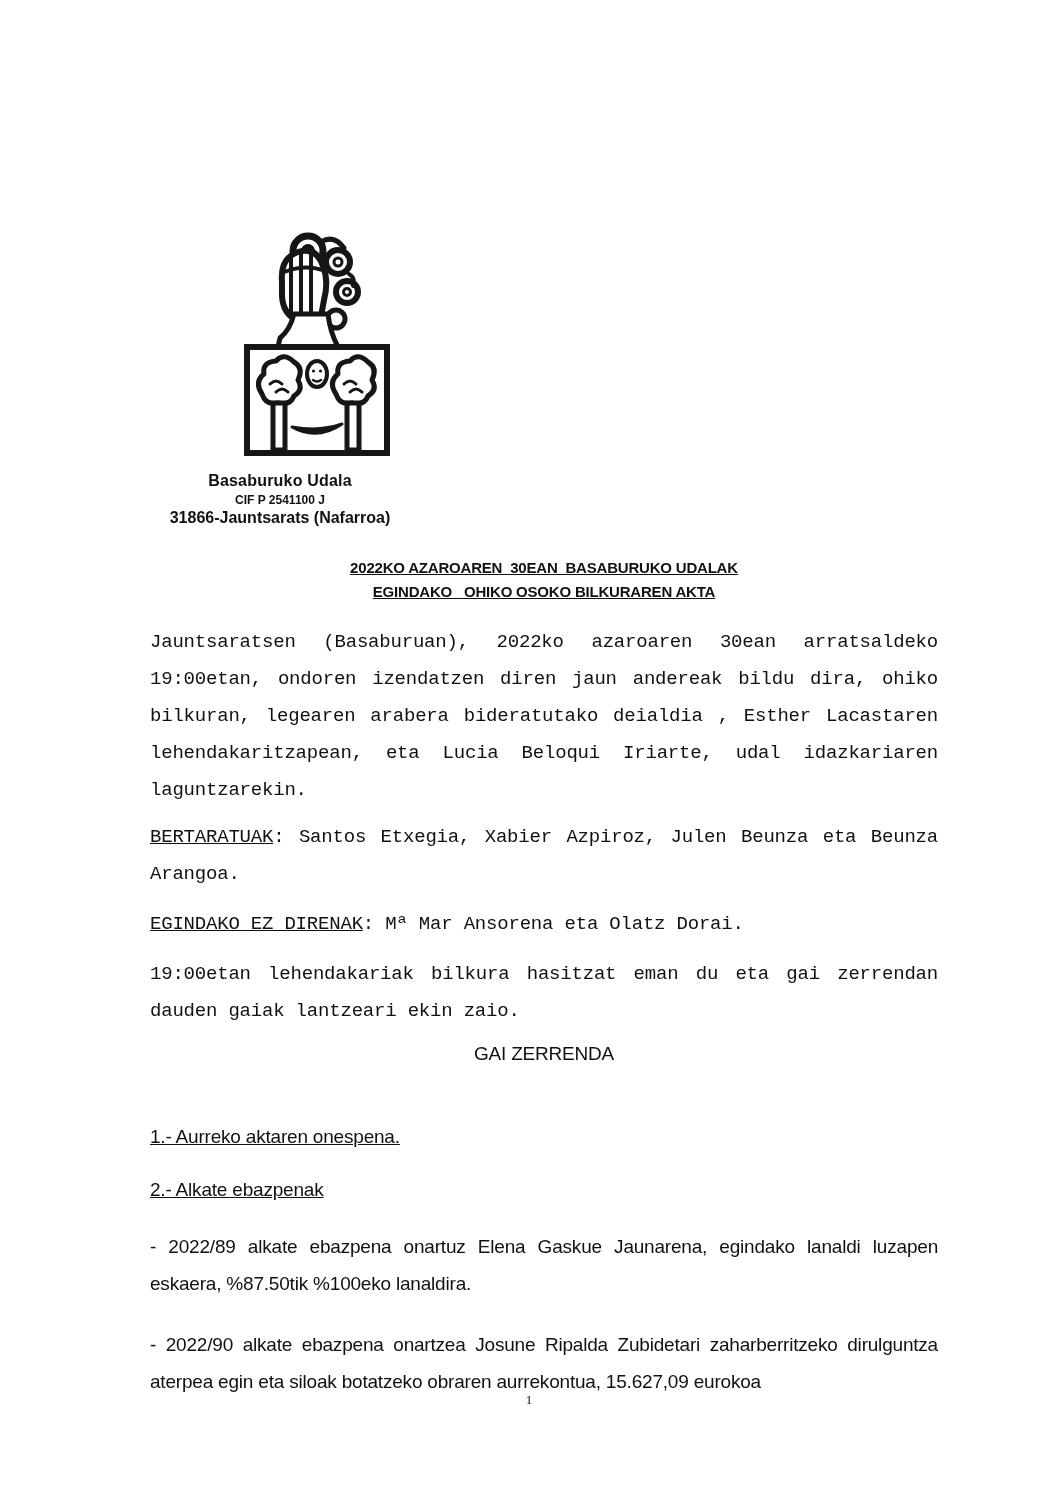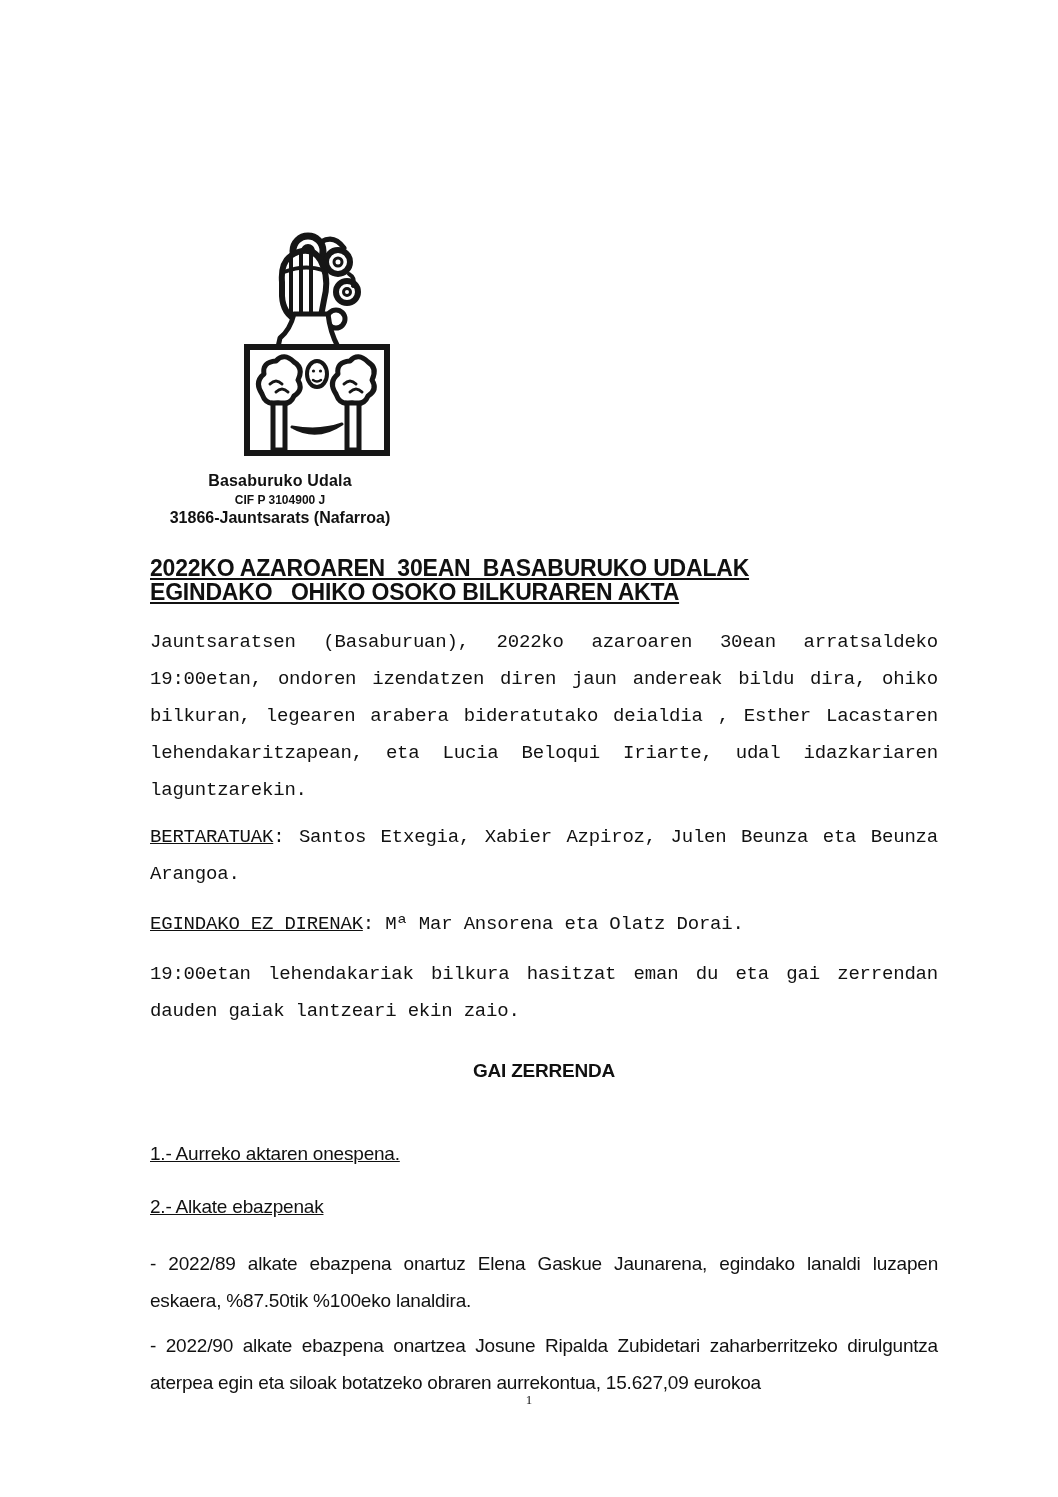--- a/index.html
+++ b/index.html
@@ -42,52 +42,52 @@
     position: absolute;
     left: 150px;
     top: 556px;
     width: 788px;
     font-size: 19px;
     letter-spacing: -0.2px;
     line-height: 37px;
   }
   .doc-title {
     margin: 0;
-    text-align: left;
-    font-size: 23px;
+    text-align: center;
+    font-size: 15px;
     font-weight: bold;
     line-height: 24px;
   }
   .doc-title span {
     display: block;
     text-decoration: underline;
     white-space: pre-wrap;
   }
   .para {
     margin: 20px 0 0 0;
     text-align: justify;
     font-family: Liberation Mono, monospace;
   }
   .para-tight { margin-top: 10px; }
   .para-med   { margin-top: 13px; }
   .label-underline { text-decoration: underline; }
   .agenda-heading {
-    margin: 22px 0 0 0;
+    margin: 5px 0 0 0;
     text-align: center;
-    font-weight: bold;
+    font-weight: normal;
   }
   .section-heading {
     margin: 46px 0 0 0;
     font-weight: normal;
     text-decoration: underline;
   }
   .section-heading.second { margin-top: 16px; }
   .section-para { margin: 12px 0 0 0; text-align: justify; }
   .section-para.first89 { margin-top: 20px; }
-  .section-para.first90 { margin-top: 8px; }
+  .section-para.first90 { margin-top: 24px; }
 
   .page-number {
     position: absolute;
     left: 0;
     top: 1392px;
     width: 1058px;
     text-align: center;
     font-size: 13px;
     font-family: "Liberation Serif", serif;
   }
@@ -134,21 +134,21 @@
       <circle cx="71.5" cy="145" r="1.6" fill="#161616" stroke="none"></circle>
       <circle cx="78.5" cy="145" r="1.6" fill="#161616" stroke="none"></circle>
       <path d="M71 154 Q 75 157 79 154" stroke-width="2.5"></path>
 
       <path d="M50 201 Q 75 215 100 198 Q 78 206 50 201 Z" fill="#161616" stroke-width="3" stroke-linejoin="round"></path>
     </svg>
   </div>
 
   <div class="org-block">
     <div class="org-name">Basaburuko Udala</div>
-    <div class="org-cif">CIF P 3104900 J</div>
+    <div class="org-cif">CIF P 2541100 J</div>
     <div class="org-addr">31866-Jauntsarats (Nafarroa)</div>
   </div>
 
   <div class="content">
 
     <h1 class="doc-title">
       <span>2022KO AZAROAREN  30EAN  BASABURUKO UDALAK</span>
       <span>EGINDAKO   OHIKO OSOKO BILKURAREN AKTA</span>
     </h1>
 

